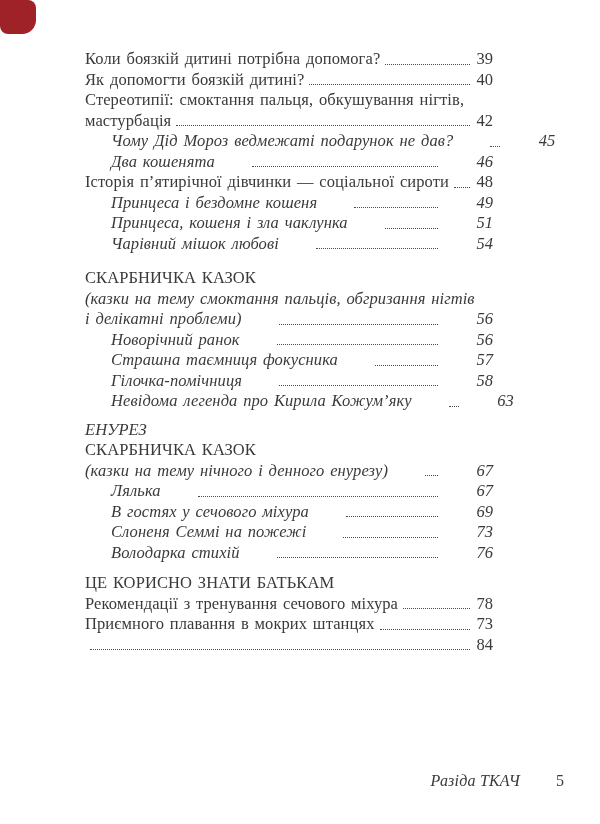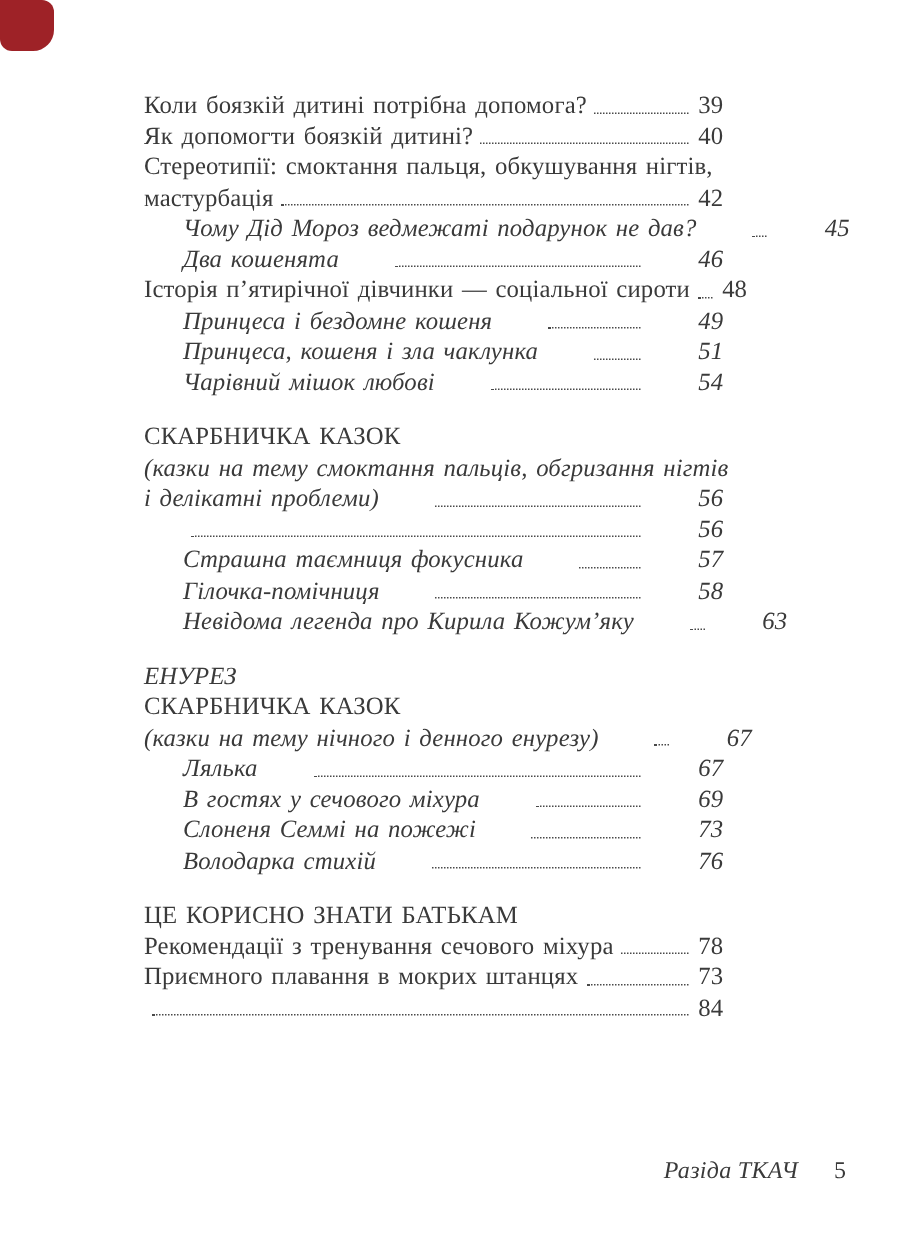--- a/index.html
+++ b/index.html
@@ -16,21 +16,21 @@
     width: 36px; height: 34px;
     background: #9e2227;
     border-radius: 0 8px 14px 8px;
   }
   .toc {
     position: absolute;
     left: 80px; top: 44px;
     width: 418px;
     font-size: 16.5px;
   }
-  .group { margin: 16px; }
+  .group { margin: 5px; }
   .g2 { margin-top: 14px; }
   .g3 { margin-top: 8px; }
   .g4 { margin-top: 10px; }
   .g5 { margin-top: 7px; }
   .row {
     display: flex;
     height: 20.5px;
     line-height: 20.5px;
     white-space: nowrap;
   }
@@ -54,20 +54,21 @@
   }
   .footer {
     position: absolute;
     top: 772px;
     left: 80px;
     right: 36px;
     display: flex;
     justify-content: flex-end;
     align-items: baseline;
     font-size: 16px;
+    gap: 12px;
   }
   .footer .author { font-style: italic; margin-right: 24px; letter-spacing: 0.2px; }
 </style>
 </head>
 <body>
 
 <div class="corner-marker"></div>
 
 <div class="toc">
     <div class="group g1">
@@ -126,20 +127,21 @@
       </div>
       <div class="row italic">
         <span class="label">(казки на тему смоктання пальців, обгризання нігтів</span>
       </div>
       <div class="row italic">
         <span class="label">і делікатні проблеми)</span>
         <span class="leader"></span>
         <span class="pagenum">56</span>
       </div>
       <div class="row indent italic">
+        <span class="label">Новорічний ранок</span>
         <span class="leader"></span>
         <span class="pagenum">56</span>
       </div>
       <div class="row indent italic">
         <span class="label">Страшна таємниця фокусника</span>
         <span class="leader"></span>
         <span class="pagenum">57</span>
       </div>
       <div class="row indent italic">
         <span class="label">Гілочка-помічниця</span>

